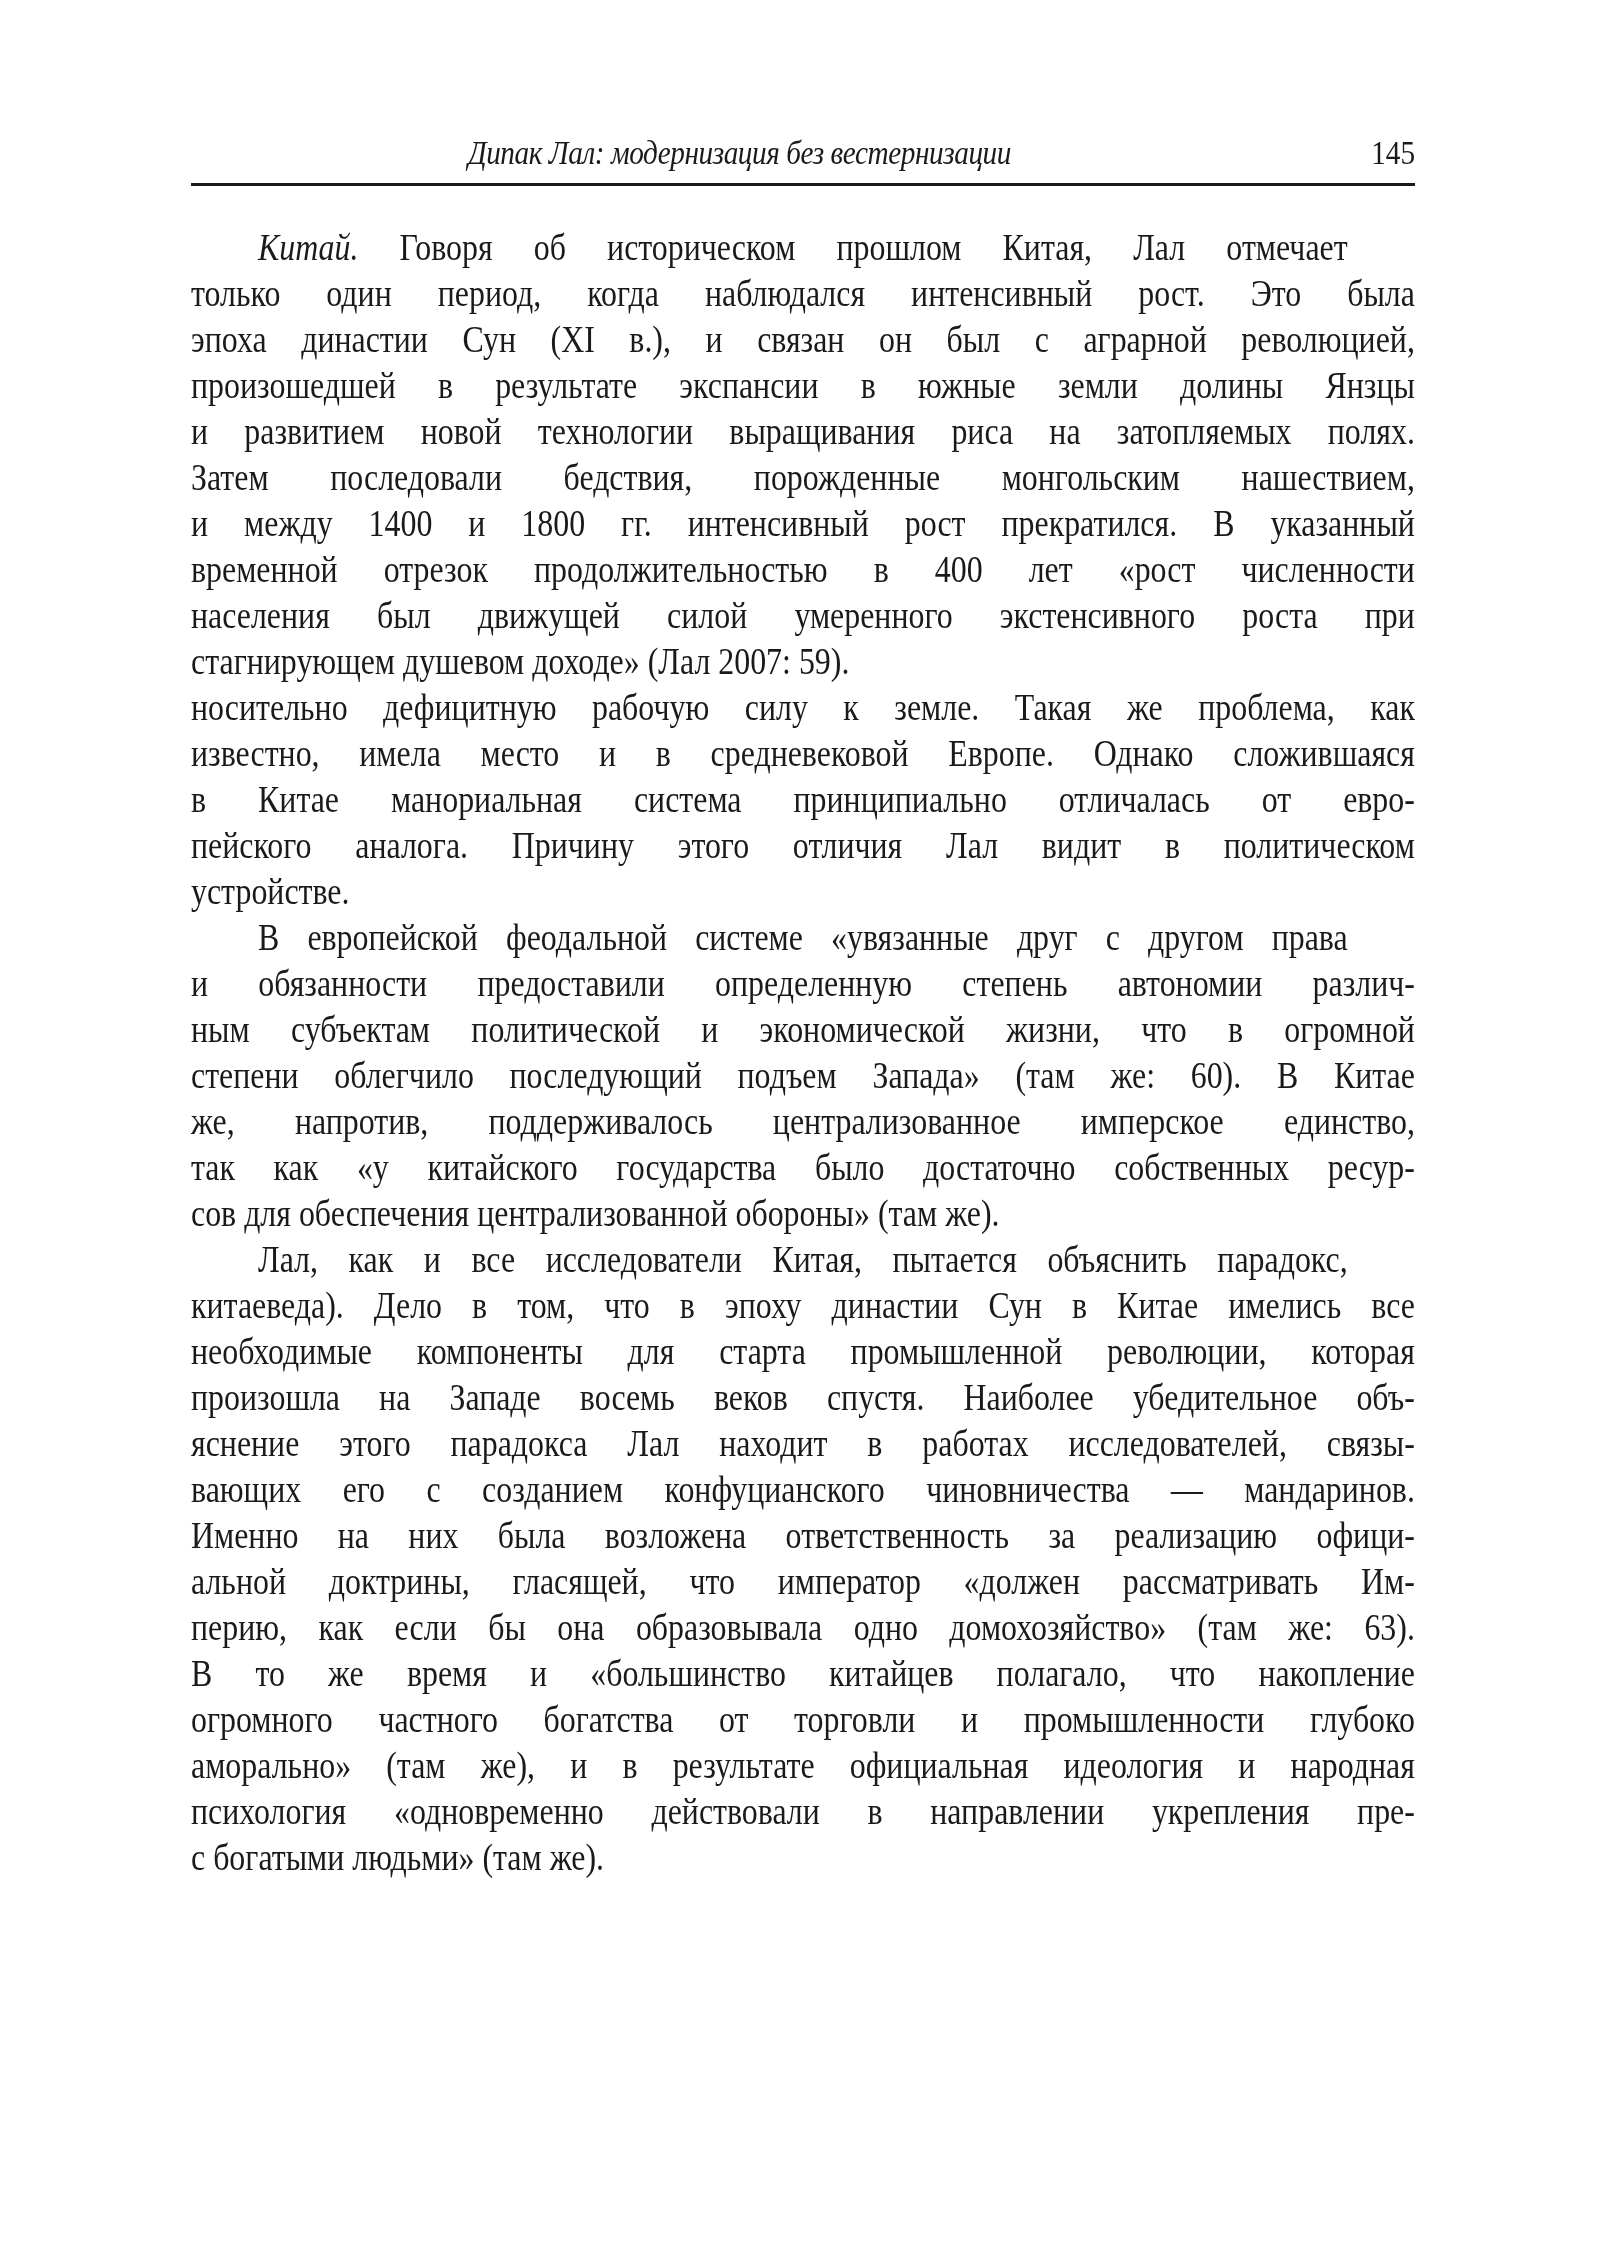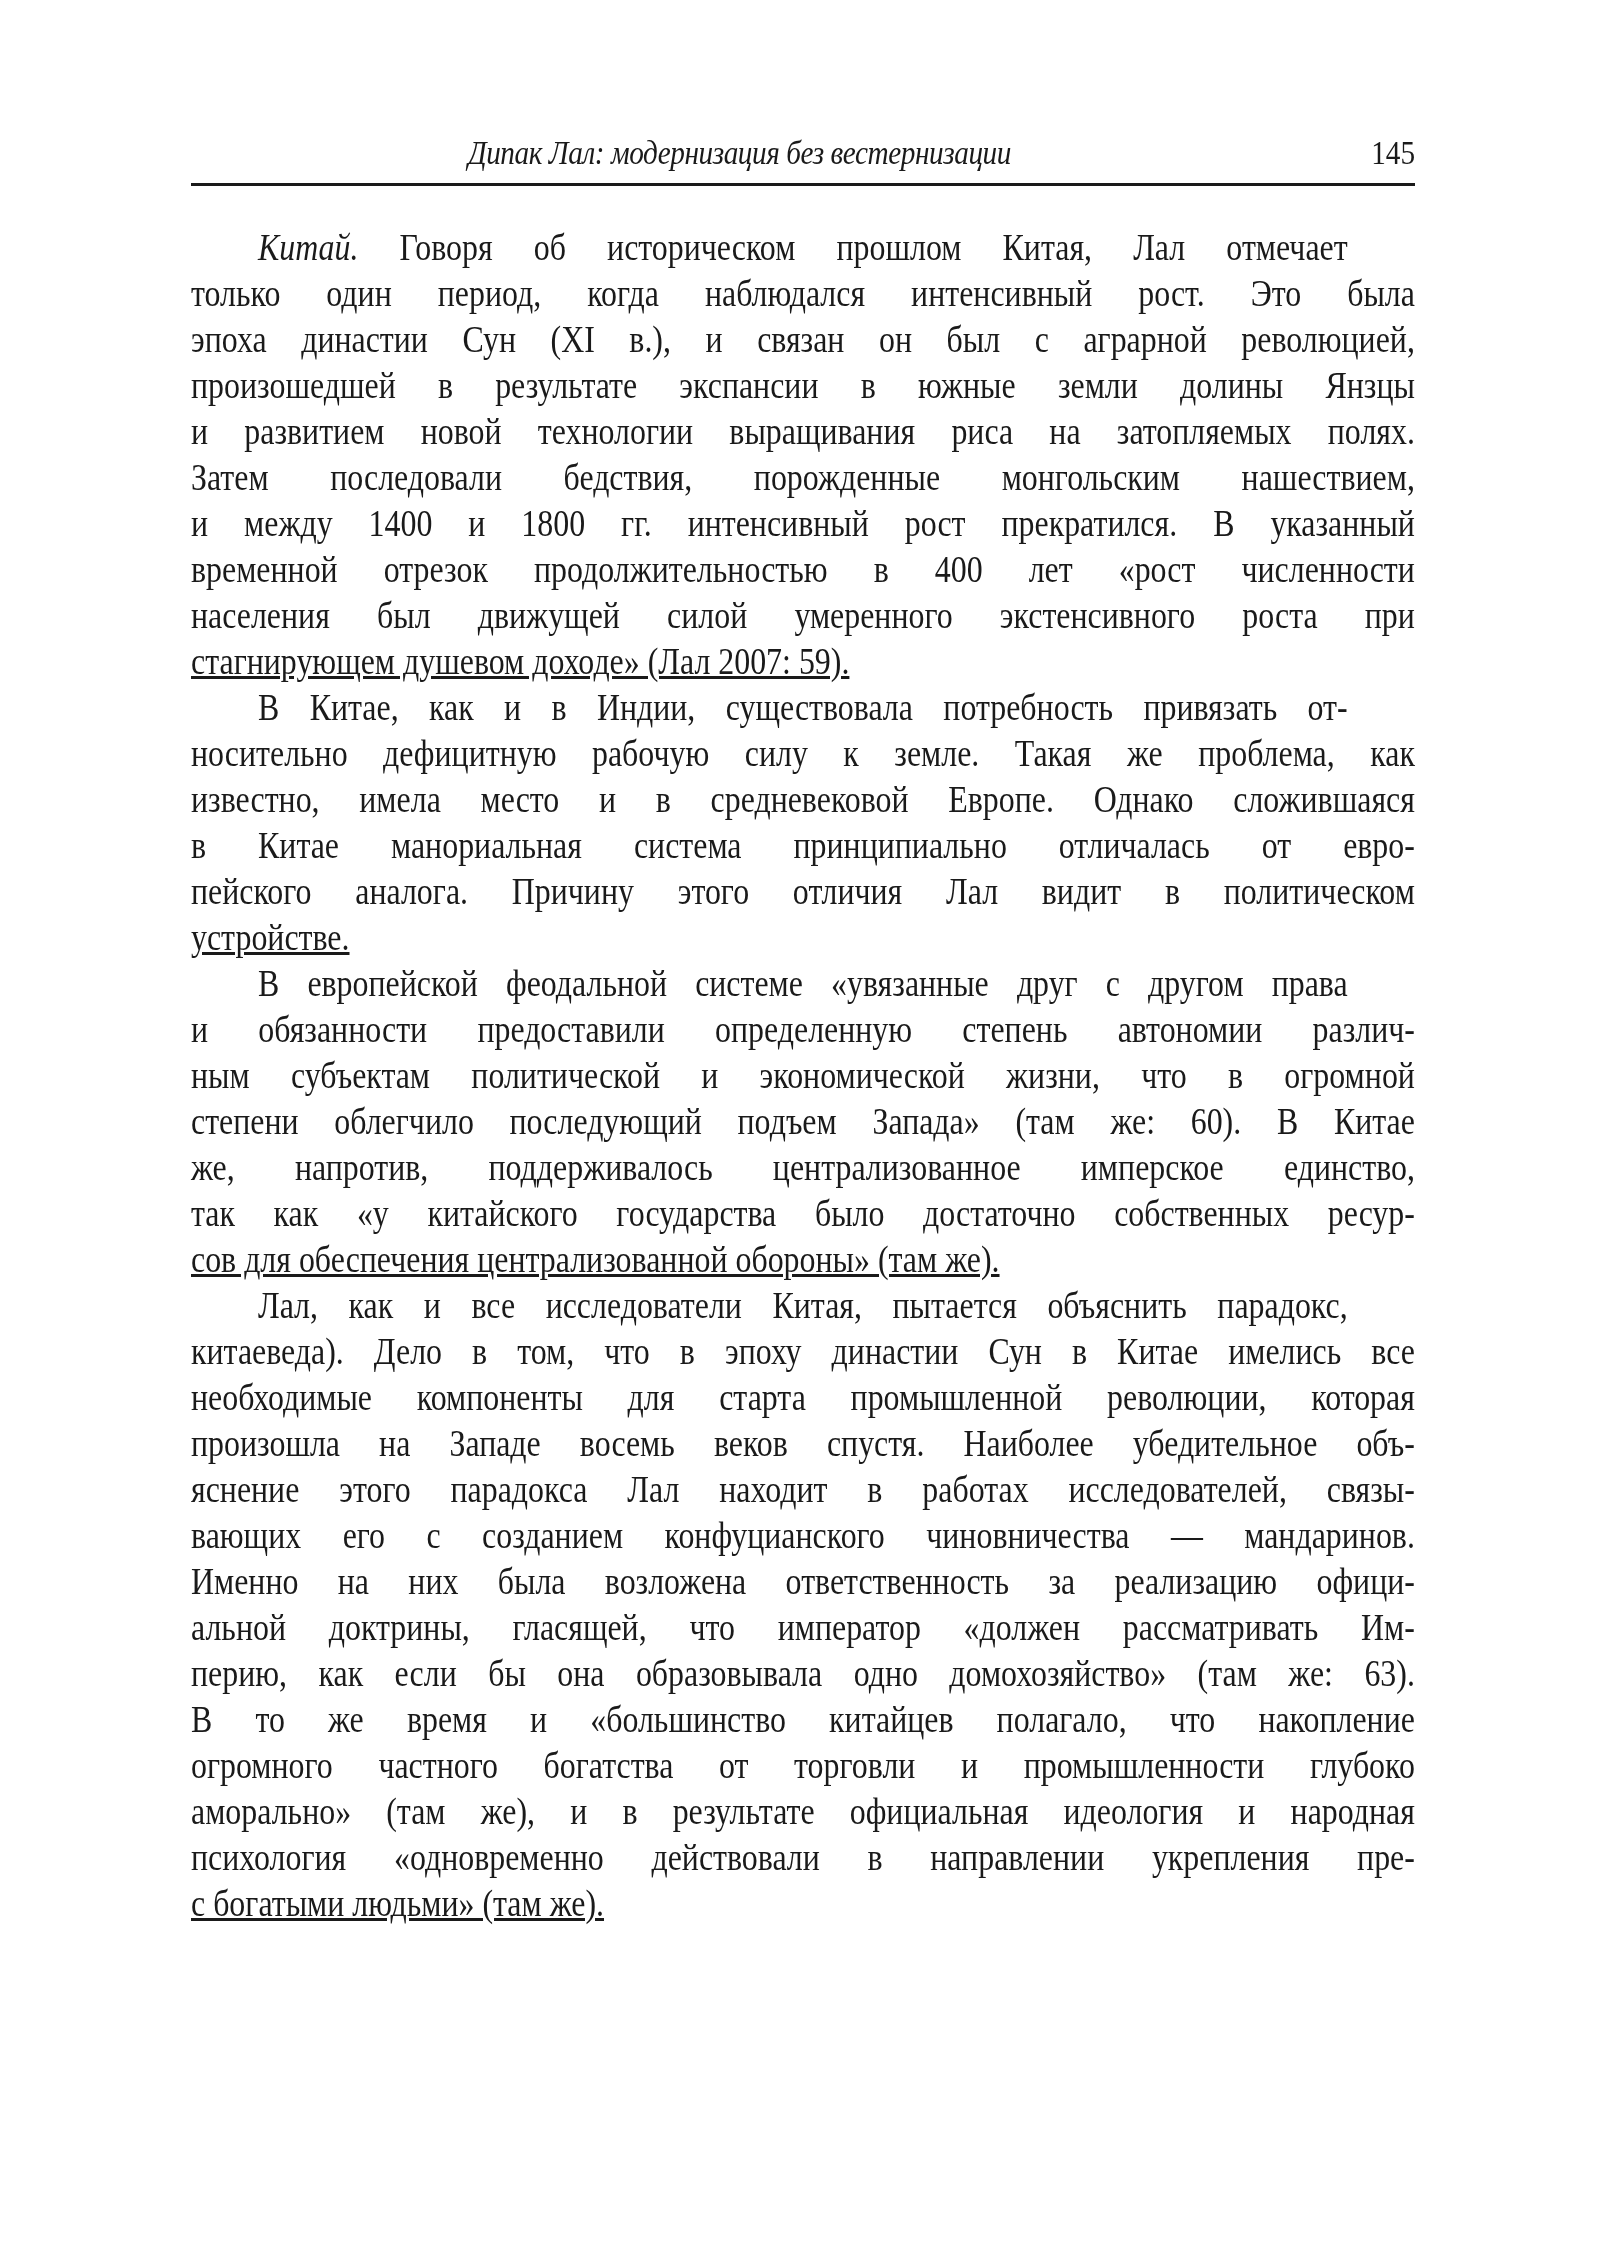--- a/index.html
+++ b/index.html
@@ -59,21 +59,20 @@
     line-height: 46px;
     font-size: 37px;
     white-space: nowrap;
     text-align: justify;
     text-align-last: justify;
     overflow: visible;
     display: block;
   }
   .line.last {
     text-align-last: left;
-    text-decoration: underline;
   }
   .line.indent { padding-left: 67px; }
   .lead-italic { font-style: italic; }
   
   .line-inner {
     display: block;
     width: 116%;
     transform: scaleX(0.862);
     transform-origin: left center;
     text-align: justify;
@@ -123,23 +122,20 @@
           <span class="line-inner"><span>временной отрезок продолжительностью в 400 лет «рост численности</span></span>
         </div>
         <div class="line">
           <span class="line-inner"><span>населения был движущей силой умеренного экстенсивного роста при</span></span>
         </div>
         <div class="line last">
           <span class="line-inner"><span>стагнирующем душевом доходе» (Лал 2007: 59).</span></span>
         </div>
       </div>
       <div>
-        <div class="line indent">
-          <span class="line-inner"><span>В Китае, как и в Индии, существовала потребность привязать от-</span></span>
-        </div>
         <div class="line">
           <span class="line-inner"><span>носительно дефицитную рабочую силу к земле. Такая же проблема, как</span></span>
         </div>
         <div class="line">
           <span class="line-inner"><span>известно, имела место и в средневековой Европе. Однако сложившаяся</span></span>
         </div>
         <div class="line">
           <span class="line-inner"><span>в Китае манориальная система принципиально отличалась от евро-</span></span>
         </div>
         <div class="line">

